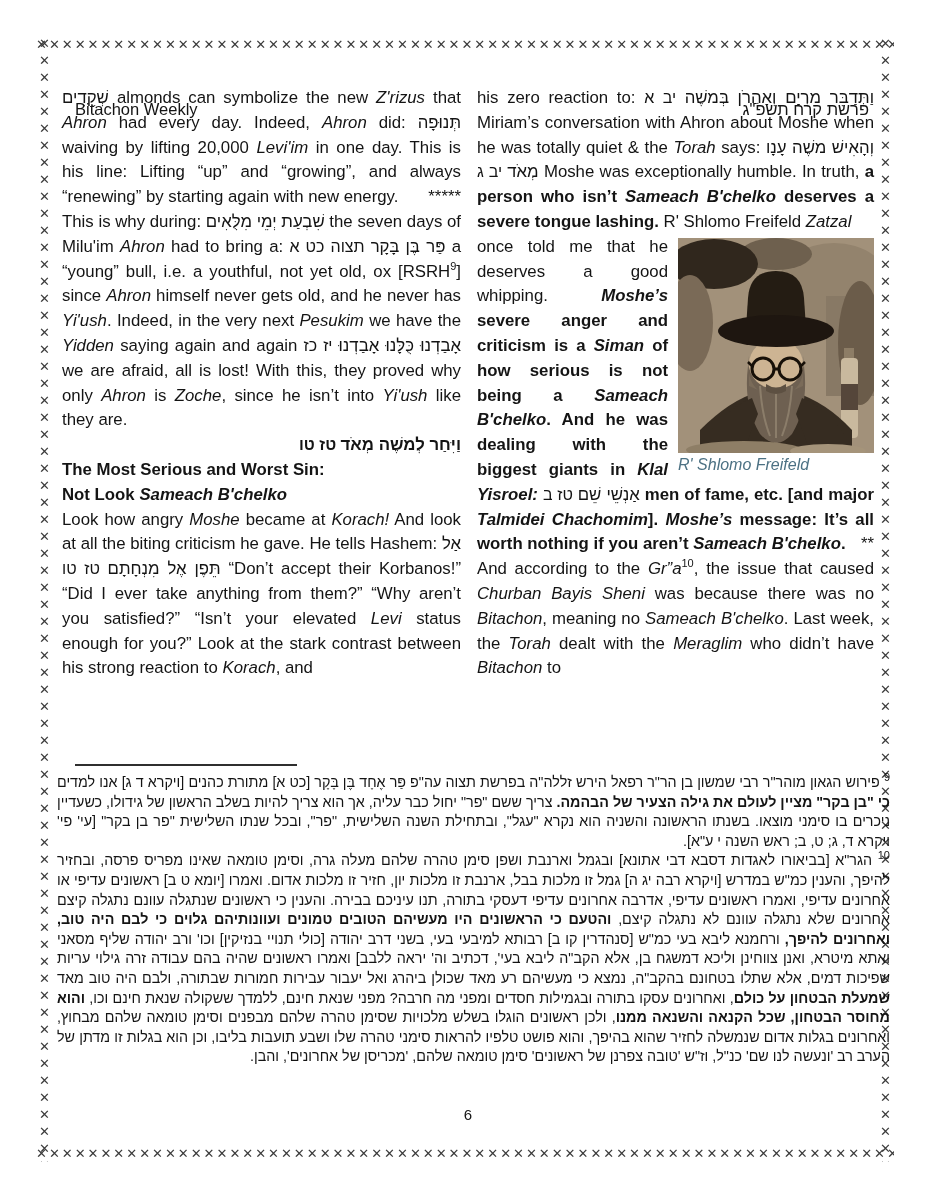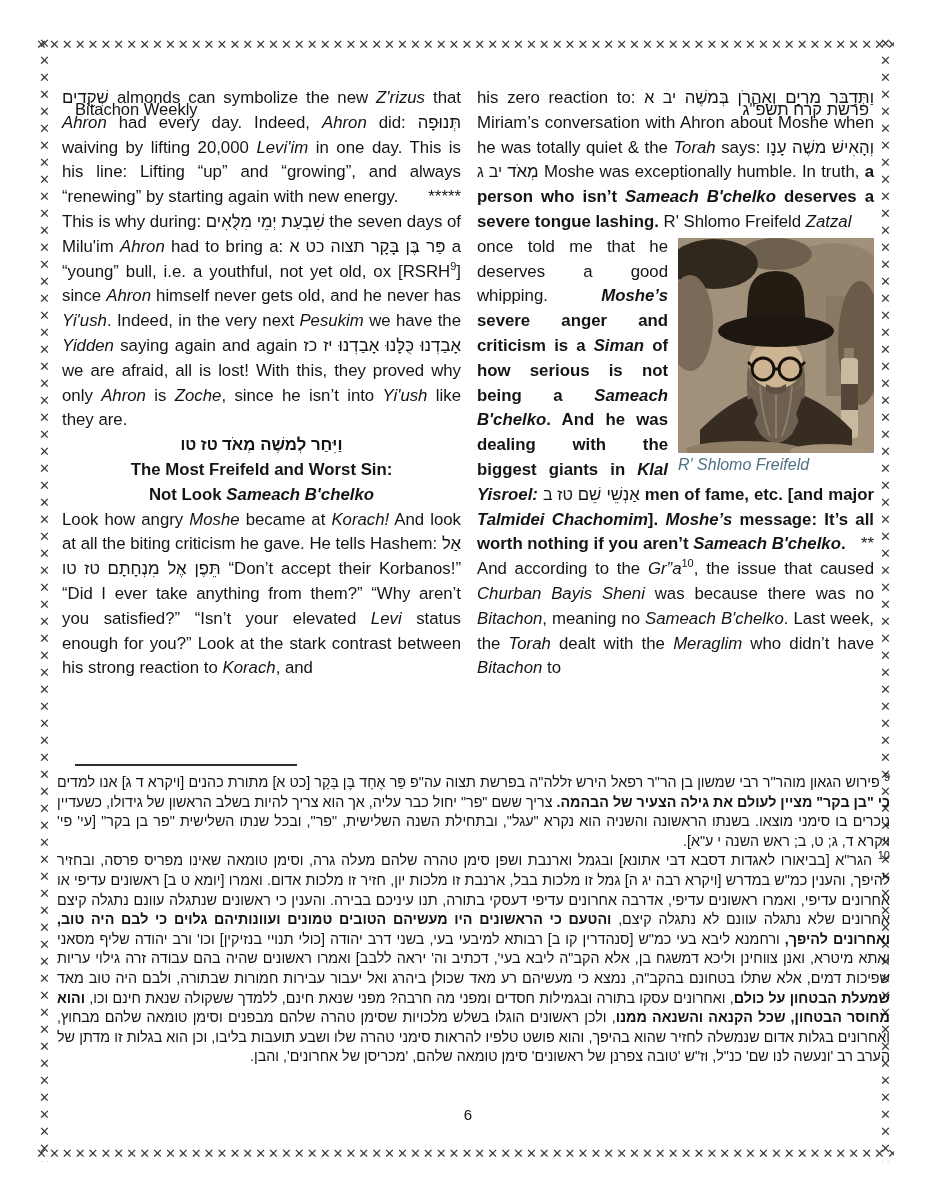--- a/index.html
+++ b/index.html
@@ -20,21 +20,21 @@
   #b-right{left:877px;}
 
   .hdr{position:absolute;top:56px;font-size:16.5px;margin-top:44px;}
   #hdr-left{left:75px;}
   #hdr-right{right:58px;direction:rtl;}
 
   .col{position:absolute;top:86px;font-size:16.8px;line-height:24.8px;text-align:justify;}
   #col-left{left:62px;width:399px;}
   #col-right{left:477px;width:397px;}
   .col p{margin:0;}
-  .center{text-align:center;}
+  .center{}
   .bold{font-weight:700;}
 
   .sg-n{}
   .sg-i{font-style:italic;}
   .sg-b{font-weight:700;}
   .sg-bi{font-weight:700;font-style:italic;}
   .sg-h{}
   .sg-hs{font-size:16px;}
   .sg-sup{font-size:11px;vertical-align:super;line-height:0;}
   .sg-fr{float:right;}
@@ -64,21 +64,21 @@
 <div id="b-left" class="stitch v">✕✕✕✕✕✕✕✕✕✕✕✕✕✕✕✕✕✕✕✕✕✕✕✕✕✕✕✕✕✕✕✕✕✕✕✕✕✕✕✕✕✕✕✕✕✕✕✕✕✕✕✕✕✕✕✕✕✕✕✕✕✕✕✕✕✕✕✕✕✕✕✕✕✕✕✕✕✕✕✕✕✕✕✕✕✕✕✕✕✕✕✕✕✕✕✕✕✕✕✕</div>
 <div id="b-right" class="stitch v">✕✕✕✕✕✕✕✕✕✕✕✕✕✕✕✕✕✕✕✕✕✕✕✕✕✕✕✕✕✕✕✕✕✕✕✕✕✕✕✕✕✕✕✕✕✕✕✕✕✕✕✕✕✕✕✕✕✕✕✕✕✕✕✕✕✕✕✕✕✕✕✕✕✕✕✕✕✕✕✕✕✕✕✕✕✕✕✕✕✕✕✕✕✕✕✕✕✕✕✕</div>
 
 <div id="hdr-left" class="hdr">Bitachon Weekly</div>
 <div id="hdr-right" class="hdr">פרשת קרח תשפ"ג</div>
 
 <div id="col-left" class="col">
   <p><span class="sg-h">שְׁקֵדִים </span><span class="sg-n">almonds can symbolize the new </span><span class="sg-i">Z'rizus</span><span class="sg-n"> that </span><span class="sg-i">Ahron</span><span class="sg-n"> had every day. Indeed, </span><span class="sg-i">Ahron</span><span class="sg-n"> did: </span><span class="sg-h">תְּנוּפָה</span><span class="sg-n"> waiving by lifting 20,000 </span><span class="sg-i">Levi'im</span><span class="sg-n"> in one day. This is his line: Lifting “up” and “growing”, and always “renewing” by starting again with new energy.</span><span class="sg-fr">*****</span></p>
   <p><span class="sg-n">This is why during: </span><span class="sg-h">שִׁבְעַת יְמֵי מִלֻּאִים</span><span class="sg-n"> the seven days of Milu'im </span><span class="sg-i">Ahron</span><span class="sg-n"> had to bring a: </span><span class="sg-h">פַּר בֶּן בָּקָר</span><span class="sg-hs"> תצוה כט א</span><span class="sg-n"> a “young” bull, i.e. a youthful, not yet old, ox [RSRH</span><span class="sg-sup">9</span><span class="sg-n">] since </span><span class="sg-i">Ahron</span><span class="sg-n"> himself never gets old, and he never has </span><span class="sg-i">Yi'ush</span><span class="sg-n">. Indeed, in the very next </span><span class="sg-i">Pesukim</span><span class="sg-n"> we have the </span><span class="sg-i">Yidden</span><span class="sg-n"> saying again and again </span><span class="sg-h">אָבַדְנוּ כֻּלָּנוּ אָבַדְנוּ</span><span class="sg-hs"> יז כז</span><span class="sg-n"> we are afraid, all is lost! With this, they proved why only </span><span class="sg-i">Ahron</span><span class="sg-n"> is </span><span class="sg-i">Zoche</span><span class="sg-n">, since he isn’t into </span><span class="sg-i">Yi'ush</span><span class="sg-n"> like they are.</span></p>
   <p class="center bold" dir="rtl"><span class="sg-h">וַיִּחַר לְמשֶׁה מְאֹד</span><span class="sg-hs"> טז טו</span></p>
-  <p class="center bold">The Most Freifeld and Worst Sin:</p>
+  <p class="center bold">The Most Serious and Worst Sin:</p>
   <p class="center"><span class="sg-b">Not Look </span><span class="sg-bi">Sameach B'chelko</span></p>
   <p><span class="sg-n">Look how angry </span><span class="sg-i">Moshe</span><span class="sg-n"> became at </span><span class="sg-i">Korach!</span><span class="sg-n"> And look at all the biting criticism he gave. He tells Hashem: </span><span class="sg-h">אַל תֵּפֶן אֶל מִנְחָתָם</span><span class="sg-hs"> טז טו</span><span class="sg-n"> “Don’t accept their Korbanos!” “Did I ever take anything from them?” “Why aren’t you satisfied?” “Isn’t your elevated </span><span class="sg-i">Levi</span><span class="sg-n"> status enough for you?” Look at the stark contrast between his strong reaction to </span><span class="sg-i">Korach</span><span class="sg-n">, and</span></p>
 </div>
 
 <div id="col-right" class="col">
   <p><span class="sg-n">his zero reaction to: </span><span class="sg-h">וַתְּדַבֵּר מִרְיָם וְאַהֲרֹן בְּמשֶׁה</span><span class="sg-hs"> יב א</span><span class="sg-n"> Miriam’s conversation with Ahron about Moshe when he was totally quiet &amp; the </span><span class="sg-i">Torah</span><span class="sg-n"> says: </span><span class="sg-h">וְהָאִישׁ משֶׁה עָנָו מְאֹד</span><span class="sg-hs"> יב ג</span><span class="sg-n"> Moshe was exceptionally humble. In truth, </span><span class="sg-b">a person who isn’t </span><span class="sg-bi">Sameach B'chelko</span><span class="sg-b"> deserves a severe tongue lashing.</span><span class="sg-n"> R' Shlomo Freifeld </span><span class="sg-i">Zatzal</span></p>
   <p>
     <span class="photo-float">
       <svg width="196" height="215" viewBox="0 0 196 215">
         <rect width="196" height="215" fill="#a2917a"></rect>

